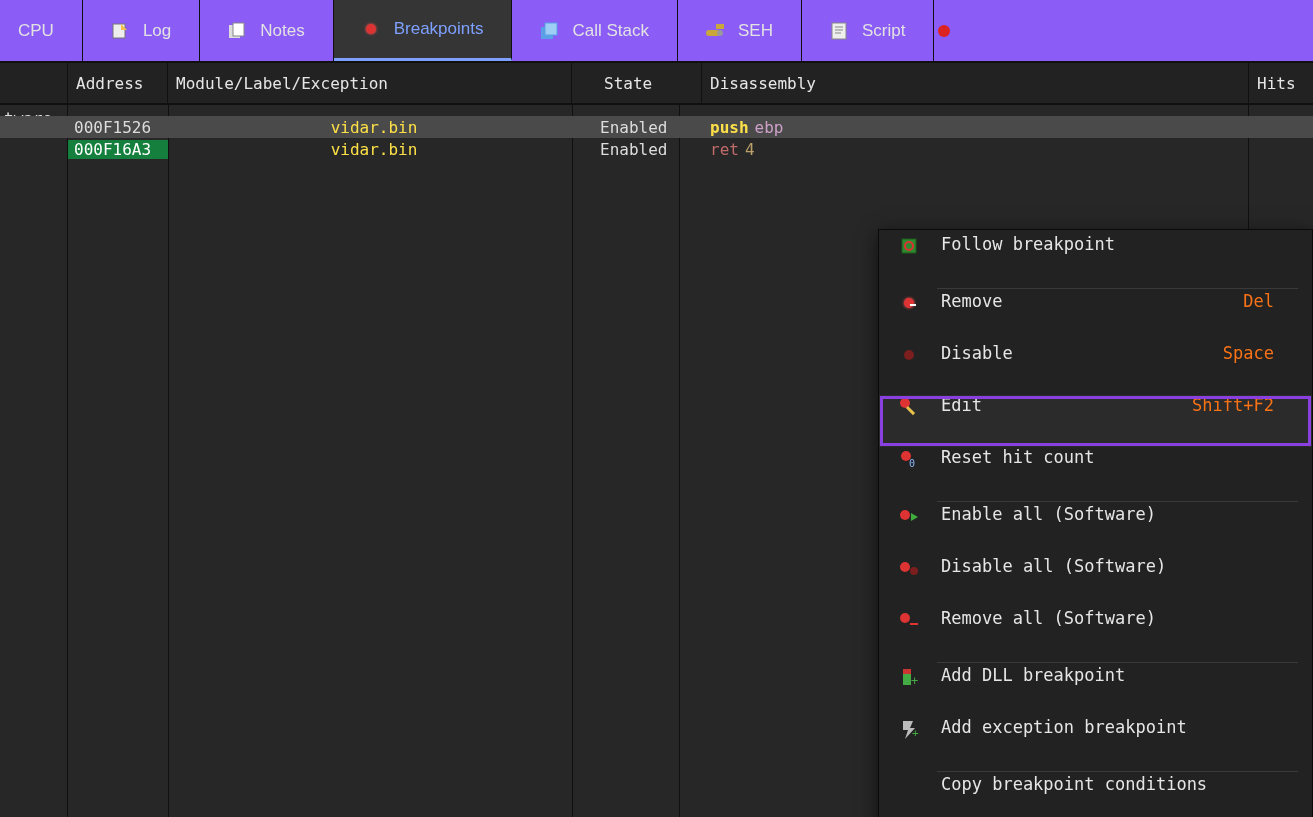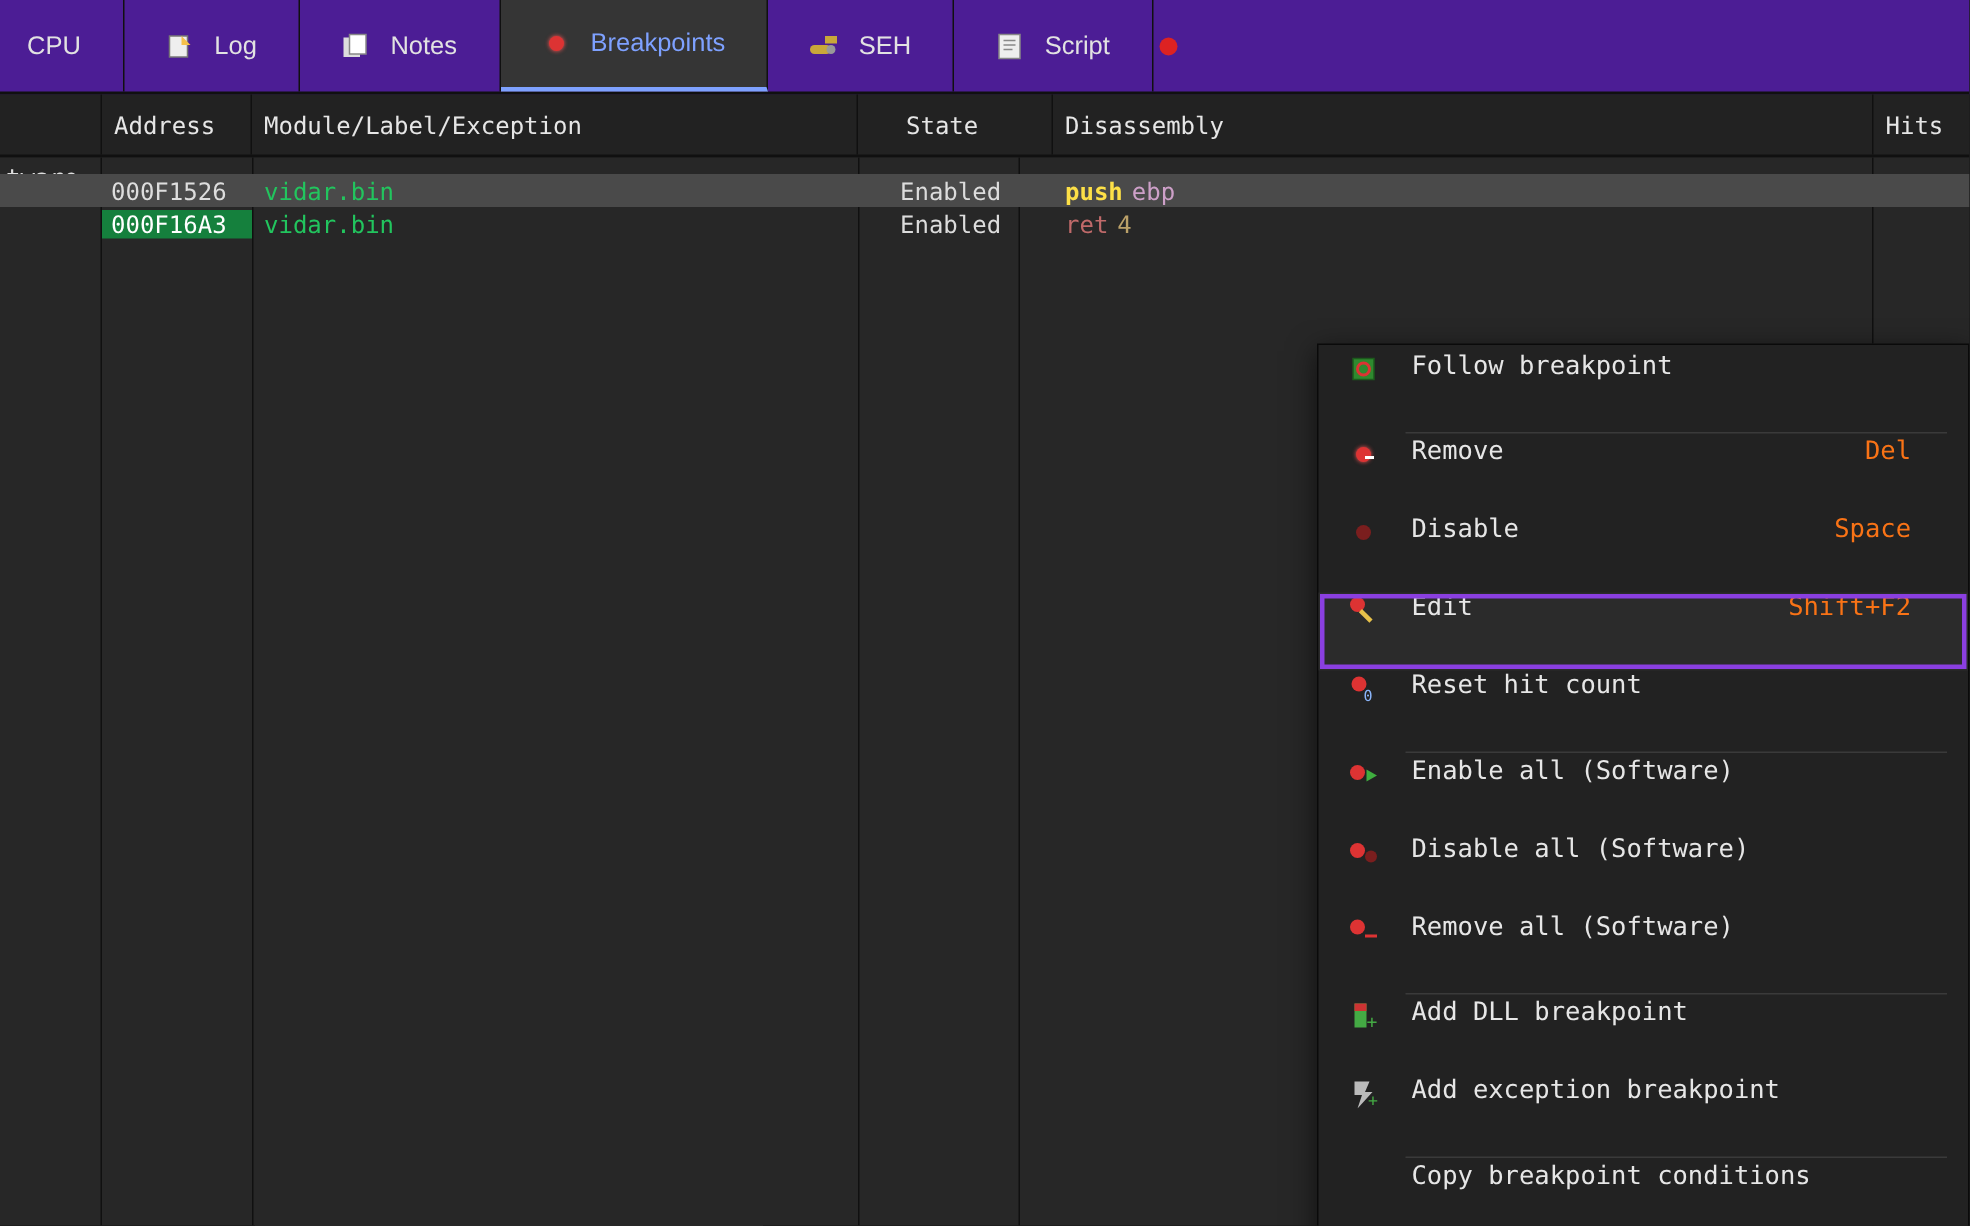--- a/index.html
+++ b/index.html
@@ -8,21 +8,21 @@
     background: #1b1b1b;
     font-family: "Segoe UI", "Helvetica Neue", Arial, sans-serif;
     color: #ddd; overflow: hidden;
     font-size: 15px;
   }
   .mono { font-family: "Consolas","DejaVu Sans Mono","Lucida Console",monospace; }
 
   
   .tabbar {
     display: flex; align-items: stretch;
-    height: 63px; background: #4c1d95;
+    height: 63px; background: #8b5cf6;
     border-bottom: 2px solid #101010;
     padding-left: 0;
   }
   .tab {
     display: flex; align-items: center; gap: 14px;
     padding: 0 28px; color: #e2e2e2;
     border-right: 1px solid #101010;
     font-size: 17px; cursor: default;
   }
   .tab.first { padding-left: 18px; }
@@ -70,21 +70,21 @@
   .vl3 { left:572px; }
   .vl4 { left:679px; }
   .vl5 { right:64px; }
 
   .rows { position:absolute; left:0; right:0; top:11px; font-size:16px; }
   .row { display:flex; height:22px; align-items:center; }
   .row.sel { background:#4a4a4a; }
   .row .c-type { }
   .row .c-addr { padding-left:6px; color:#ddd; }
   .row .c-addr.hot { color:#fff; background:#15803d; }
-  .row .c-mod  { padding-left:8px; color:#22c55e; }
+  .row .c-mod  { padding-left:8px; color:#fde047;text-align:center; }
   .row .c-state{ padding-left:4px; color:#dcdcdc; }
   .row .c-dis  { padding-left:8px; }
   .dis-instr { color:#fde047;font-weight:bold; }
   .dis-reg   { color:#cda0c8; margin-left:6px; }
   .dis-ret   { color:#c06a6a; }
   .dis-num   { color:#bba169; margin-left:6px; }
 
   
   .ctx {
     position:absolute; left:878px; top:124px;
@@ -133,20 +133,29 @@
           <rect x="5" y="1" width="11" height="13" fill="#fff" stroke="#888"></rect>
         </svg>
     </span>
     <span>Notes</span>
   </div>
   <div class="tab active">
     <span class="ticon">
       <span class="dot red"></span>
     </span>
     <span>Breakpoints</span>
+  </div>
+  <div class="tab">
+    <span class="ticon">
+      <svg width="18" height="18">
+          <rect x="1" y="5" width="12" height="12" fill="#5aa0e6"></rect>
+          <rect x="5" y="1" width="12" height="12" fill="#9ecdf5" stroke="#5aa0e6"></rect>
+        </svg>
+    </span>
+    <span>Call Stack</span>
   </div>
   <div class="tab">
     <span class="ticon">
       <svg width="20" height="14">
           <rect x="0" y="6" width="14" height="6" rx="3" fill="#c9a73a"></rect>
           <circle cx="14" cy="9" r="3" fill="#999"></circle>
           <rect x="10" y="0" width="8" height="5" fill="#c9a73a"></rect>
         </svg>
     </span>
     <span>SEH</span>

